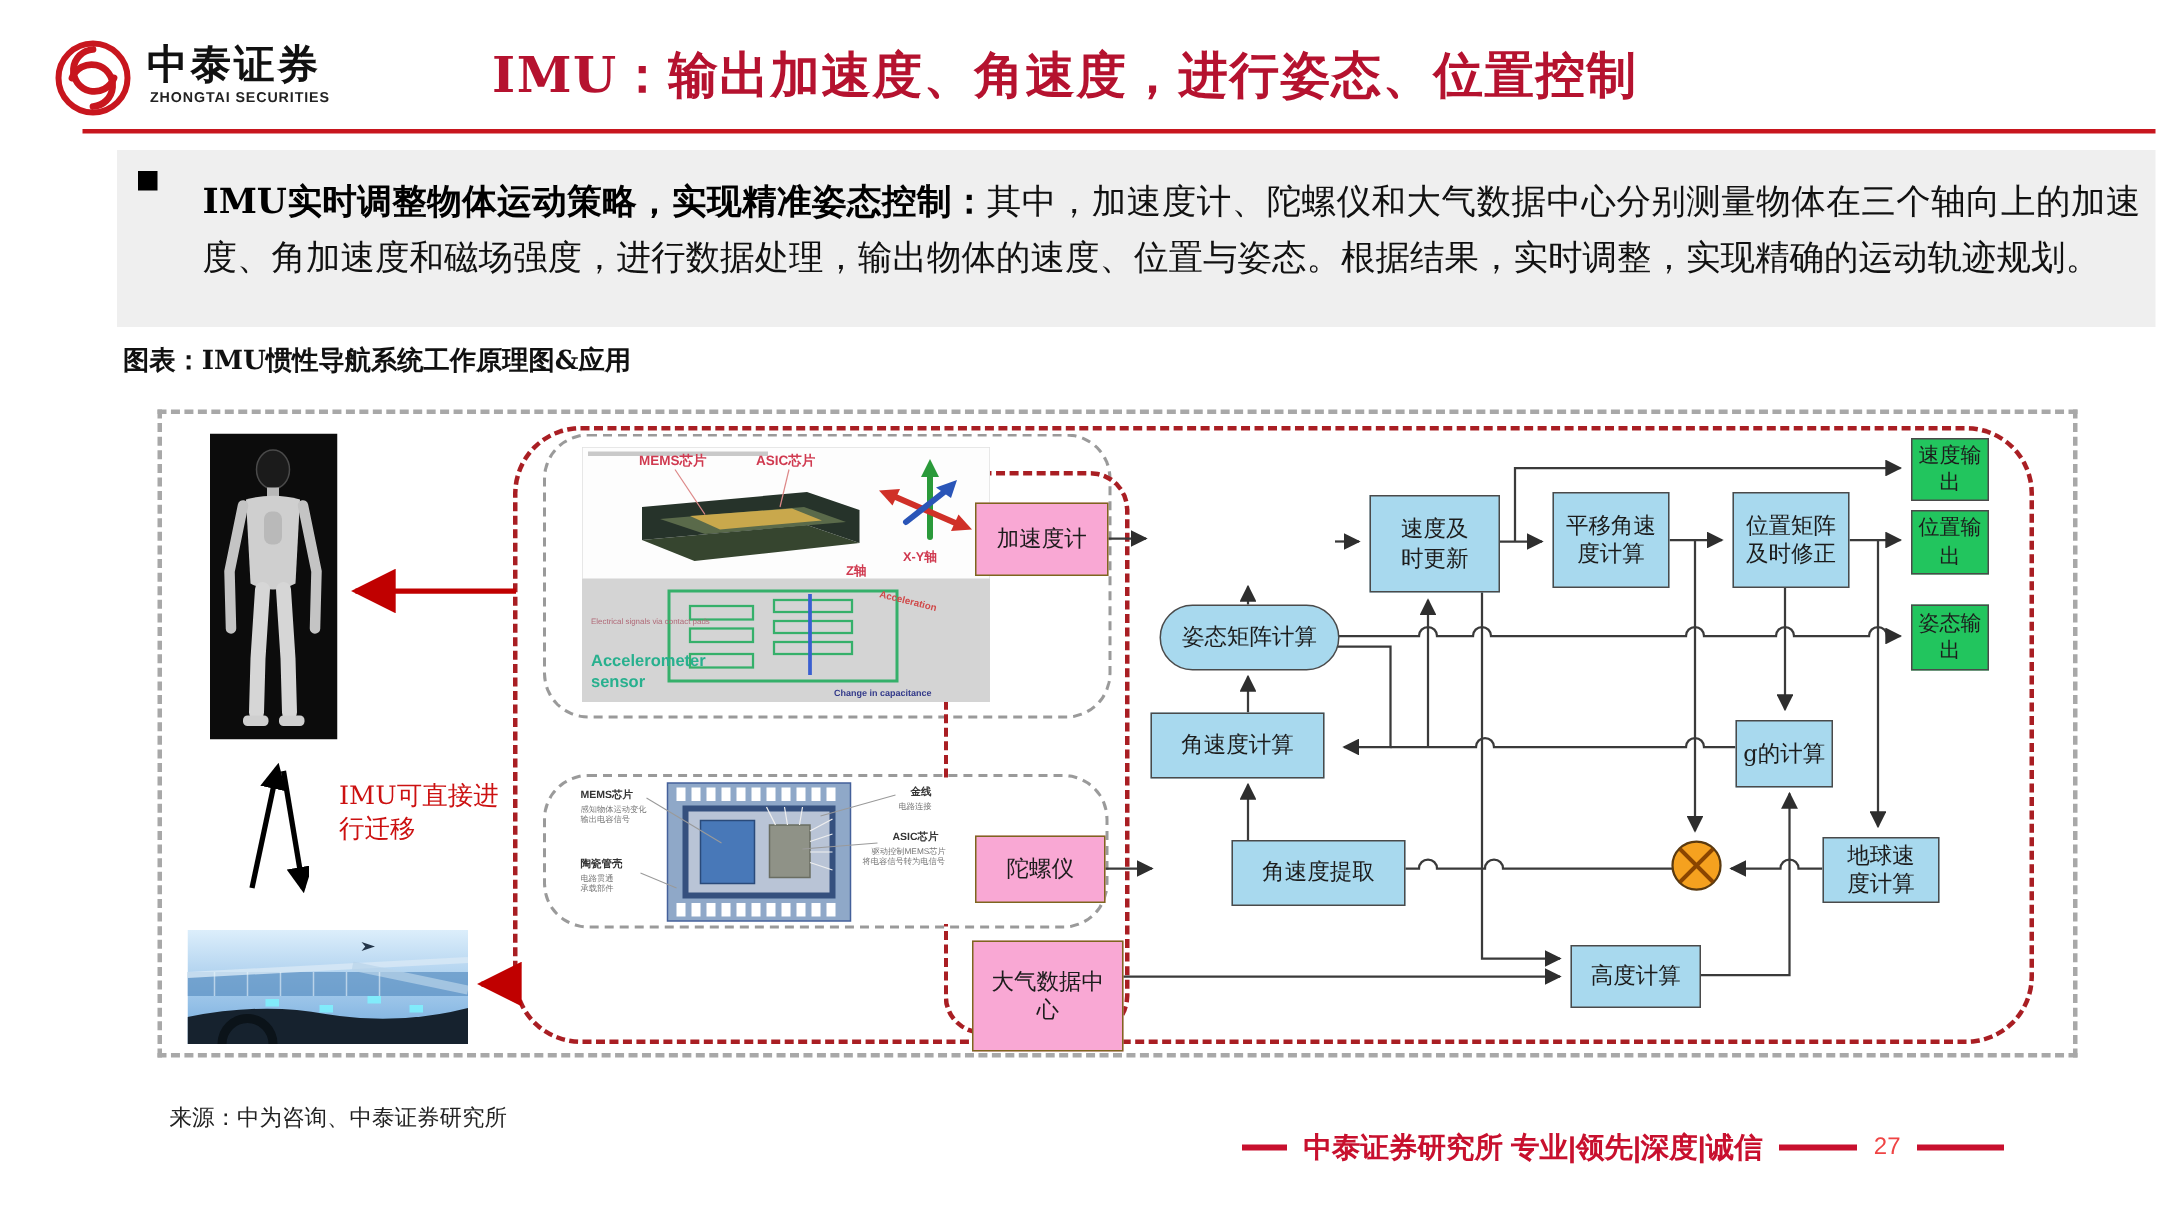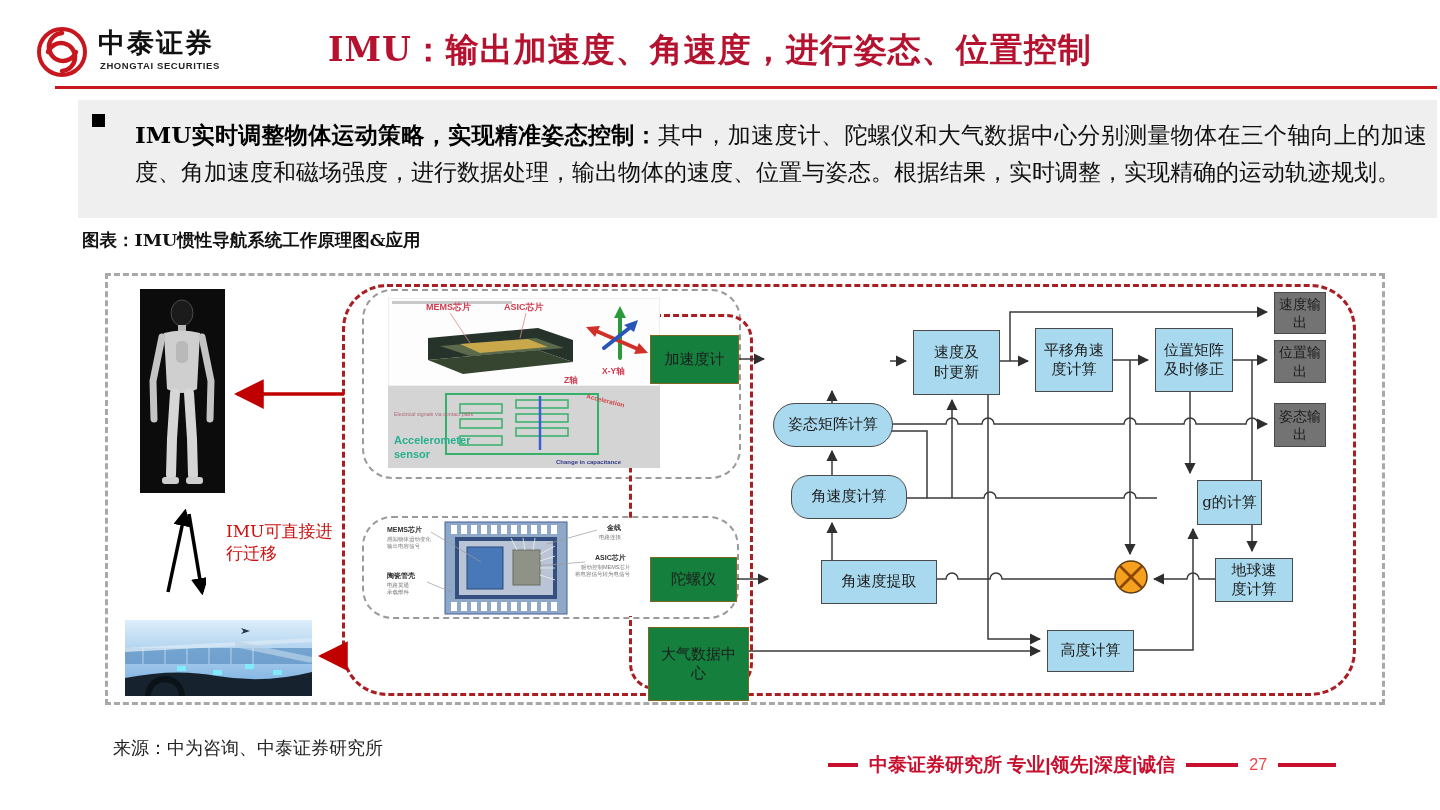--- a/index.html
+++ b/index.html
@@ -22,27 +22,27 @@
   #fig-caption{left:82px;top:228px;font-size:17.5px;font-weight:bold;color:#111;}
   
   #diagram{left:105px;top:273px;width:1280px;height:432px;}
   .outer-dash{left:0;top:0;width:1274px;height:426px;border:3px dashed #a8a8a8;}
   .red-round{border:3px dashed #a91e23;border-radius:45px;}
   .gray-round{border:2.5px dashed #9a9a9a;border-radius:30px;}
   .red-col{border:3px dashed #a91e23;border-radius:26px;}
   .node{position:absolute;display:flex;align-items:center;justify-content:center;text-align:center;
     background:#a8d9ee;border:1.5px solid #4a4a4a;font-size:15px;color:#1c1c1c;line-height:1.3;
     z-index:6;font-family:"DejaVu Serif",serif;}
-  .node.sensor{background:#15803d;border-color:#7e661e;}
-  .node.output{background:#737373;font-size:14px;}
+  .node.sensor{background:#f9a8d4;border-color:#7e661e;}
+  .node.output{background:#22c55e;font-size:14px;}
   #edges{left:0;top:0;z-index:5;pointer-events:none;}
   .layer1{z-index:1;} .layer2{z-index:2;}
   #migration-note{left:121px;top:247px;width:116px;font-size:17px;line-height:22px;color:#cc1111;z-index:4;}
   
-  #source-note{left:113px;top:736px;font-size:18px;color:#222;}
+  #source-note{left:113px;top:736px;font-size:15px;color:#222;}
   #footer-line{left:828px;top:752px;width:612px;height:26px;display:flex;align-items:center;gap:11px;}
   .red-bar{height:4px;background:#c8102e;}
   #footer-slogan{font-size:19px;font-weight:bold;color:#c8102e;white-space:nowrap;}
   #page-num{font-size:16px;color:#ef4444;}
   .tiny{font-family:"Liberation Sans",sans-serif;}
 </style>
 </head>
 <body>
 
 <div id="slide">
@@ -273,26 +273,26 @@
         <path d="M239 121 H132" marker-end="url(#arrRed)"></path>
         <path d="M240 383 H216" marker-end="url(#arrRed)"></path>
       </g>
     </svg>
 
     <div class="node sensor" style="left:545px;top:62px;width:87px;height:47px;">加速度计</div>
     <div class="node sensor" style="left:545px;top:284px;width:85px;height:43px;">陀螺仪</div>
     <div class="node sensor" style="left:543px;top:354px;width:87px;height:48px;padding:12px 6px;">大气数据中心</div>
 
     <div class="node" style="left:668px;top:130px;width:118px;height:42px;border-radius:22px;">姿态矩阵计算</div>
-    <div class="node" style="left:686px;top:202px;width:114px;height:42px;border-radius:18px;">角速度计算</div>
+    <div class="node" style="left:662px;top:202px;width:114px;height:42px;">角速度计算</div>
     <div class="node" style="left:670px;top:287px;width:114px;height:42px;margin-left:46px;">角速度提取</div>
     <div class="node" style="left:808px;top:57px;width:77px;height:63px;padding:0 16px;box-sizing:content-box;width:53px;">速度及时更新</div>
     <div class="node" style="left:930px;top:55px;width:78px;height:64px;padding:0 6px;box-sizing:border-box;">平移角速度计算</div>
     <div class="node" style="left:1050px;top:55px;width:78px;height:64px;padding:0 6px;box-sizing:border-box;">位置矩阵及时修正</div>
-    <div class="node" style="left:1092px;top:207px;width:63px;height:43px;">g的计算</div>
+    <div class="node" style="left:1052px;top:207px;width:63px;height:43px;">g的计算</div>
     <div class="node" style="left:1110px;top:285px;width:78px;height:44px;padding:0 10px;box-sizing:border-box;">地球速度计算</div>
     <div class="node" style="left:942px;top:357px;width:85px;height:40px;">高度计算</div>
 
     <div class="node output" style="left:1169px;top:19px;width:50px;height:40px;">速度输出</div>
     <div class="node output" style="left:1169px;top:67px;width:50px;height:41px;">位置输出</div>
     <div class="node output" style="left:1169px;top:130px;width:50px;height:42px;">姿态输出</div>
   </div>
 
   <div id="source-note" class="abs serif">来源：中为咨询、中泰证券研究所</div>
   <div id="footer-line" class="abs">

